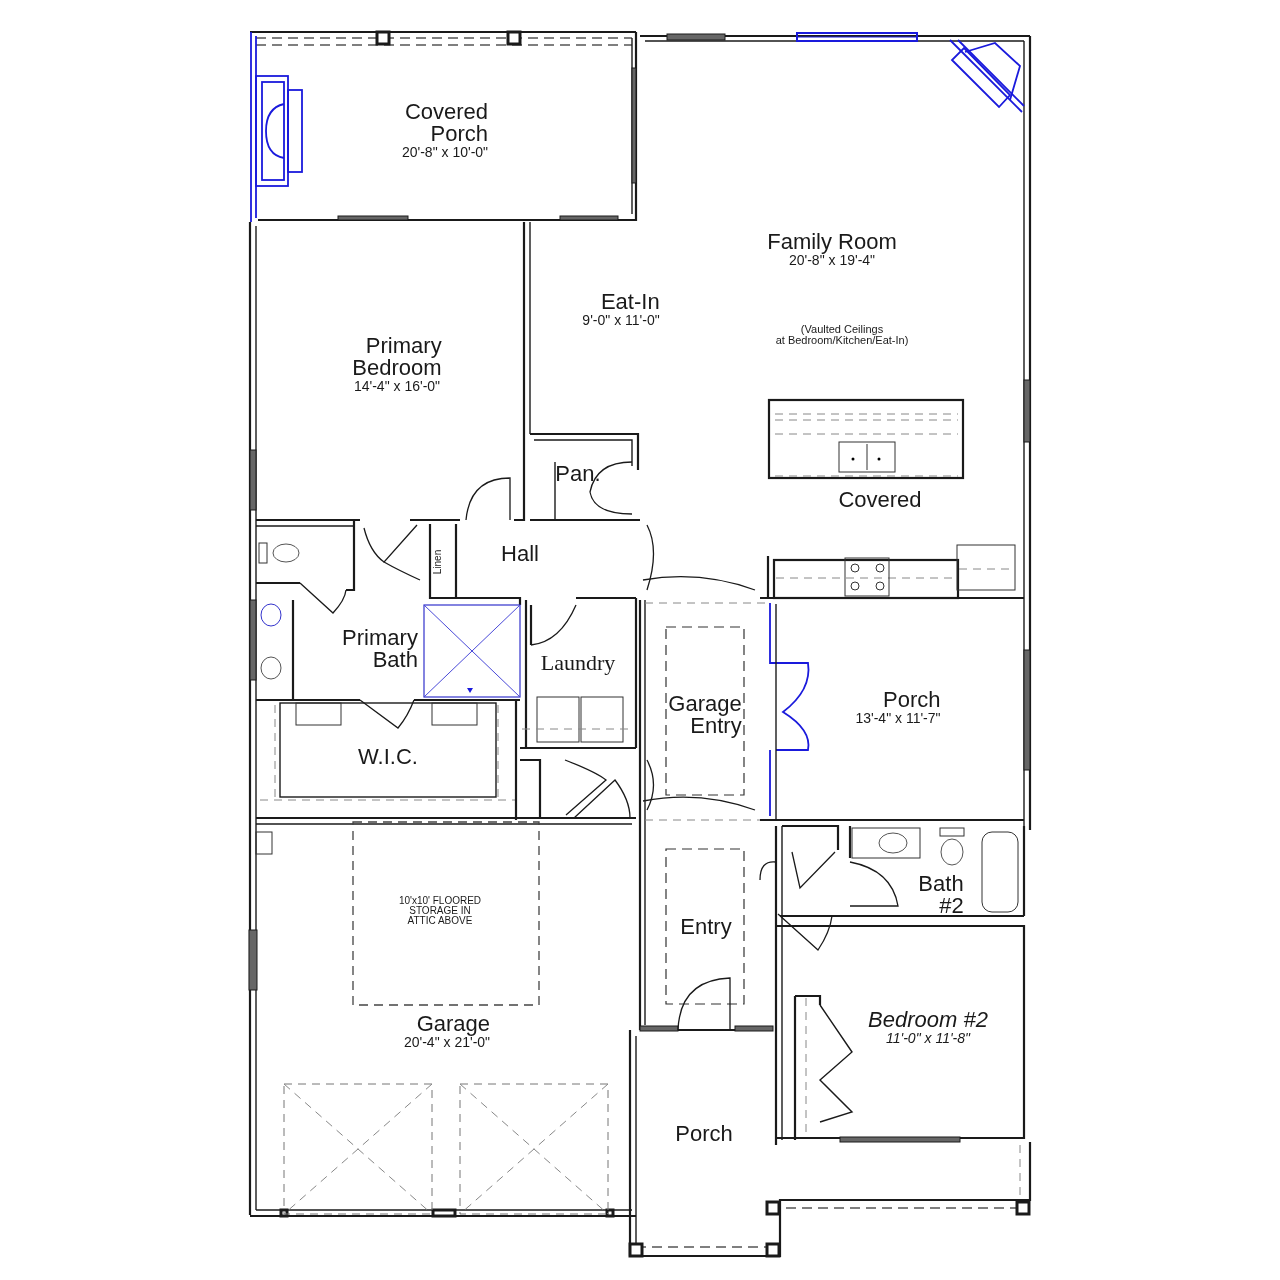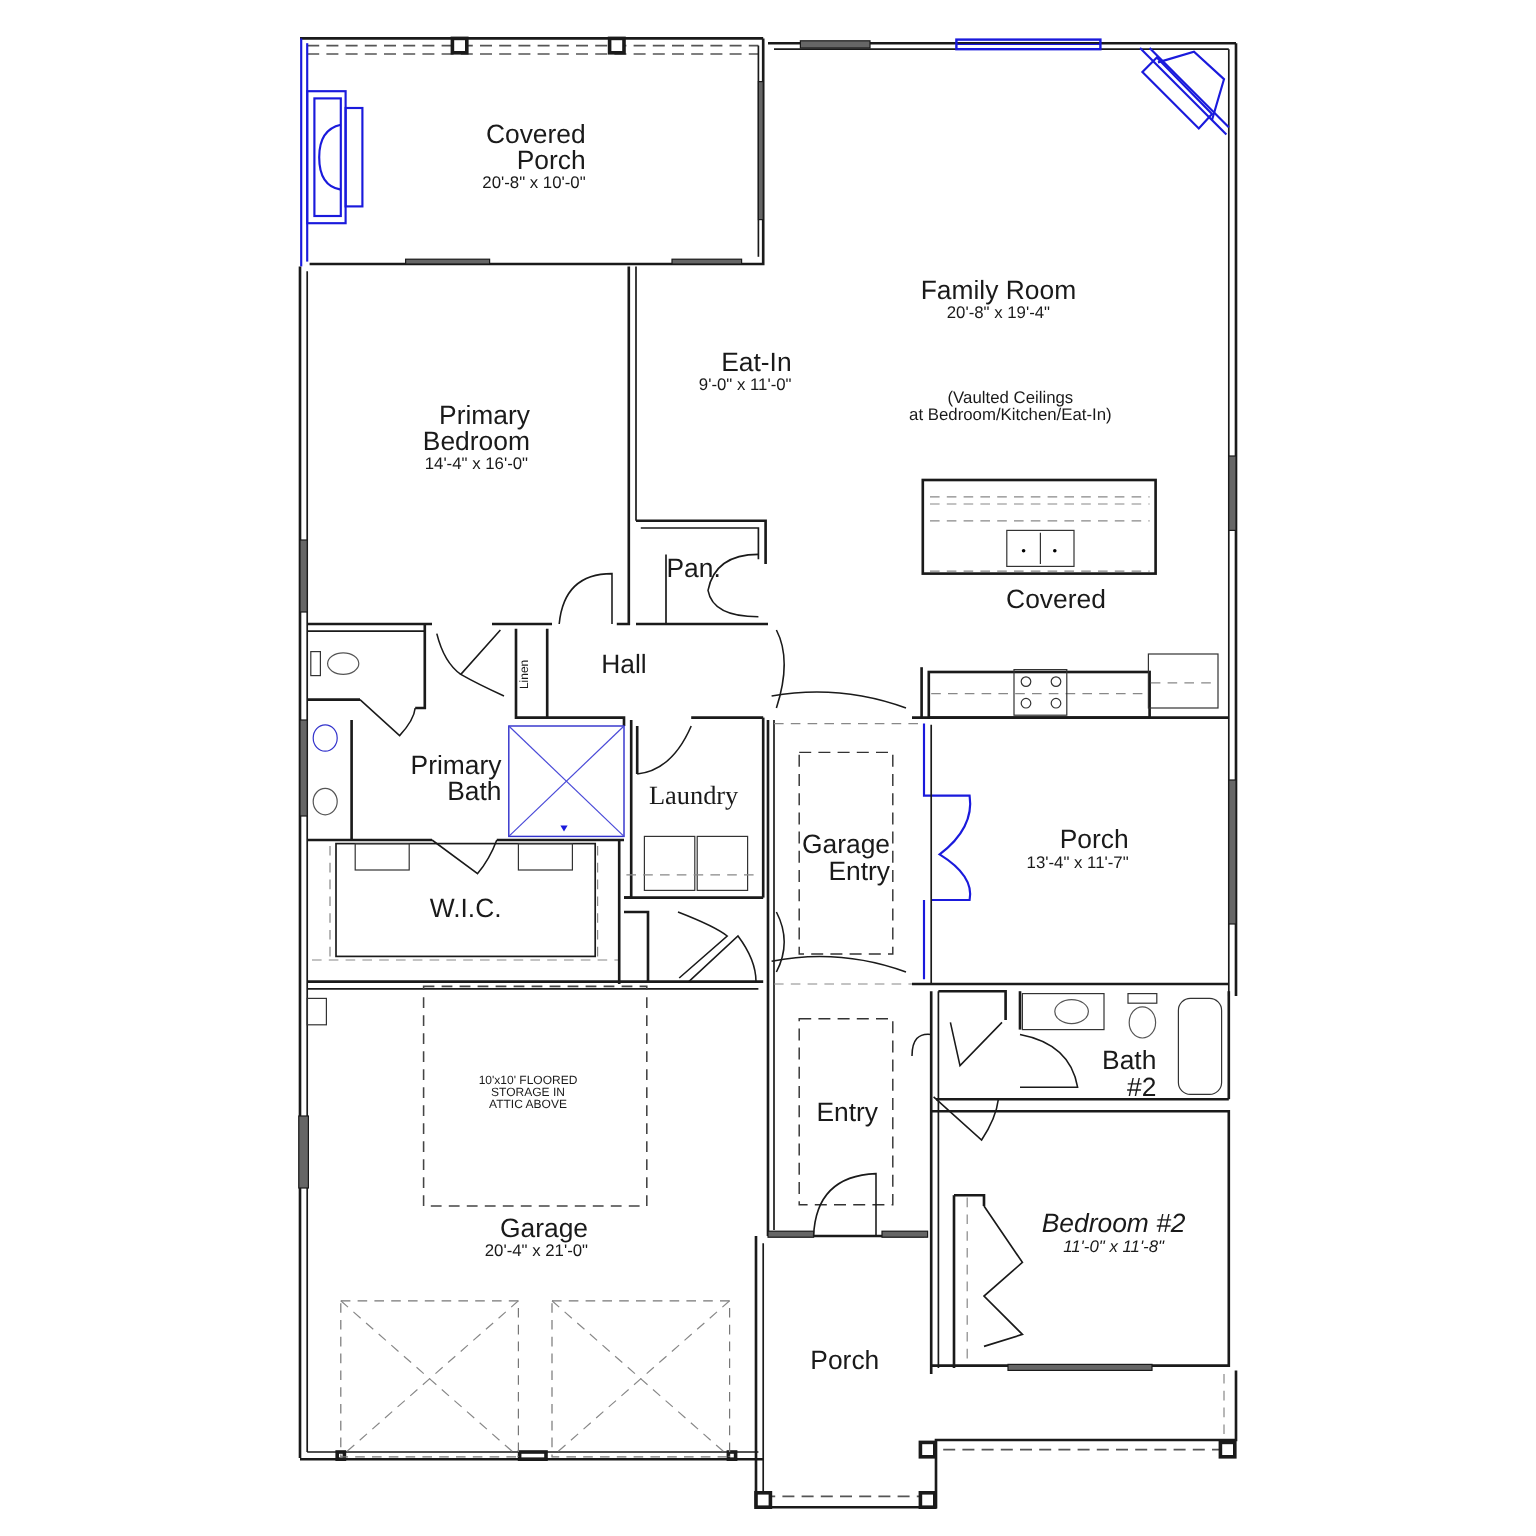--- a/index.html
+++ b/index.html
@@ -11,21 +11,21 @@
   .dash { fill: none; stroke: #555; stroke-width: 1.3; stroke-dasharray: 10 6; }
   .dashlight { fill: none; stroke: #888; stroke-width: 1; stroke-dasharray: 8 6; }
   .blue { fill: none; stroke: #1a1adc; stroke-width: 1.8; }
   .bluethin { fill: none; stroke: #4a4ad8; stroke-width: 1; }
   .win { fill: #666; stroke: #1a1a1a; stroke-width: 1; }
   .door { fill: none; stroke: #1a1a1a; stroke-width: 1.3; }
   .post { fill: #fff; stroke: #1a1a1a; stroke-width: 3; }
   .lbl { position: absolute; text-align: center; color: #1a1a1a; white-space: nowrap; transform: translateX(-50%); line-height: 1.0; }
   .name { font-size: 22px; text-align: right; }
   .dim { font-size: 14px; }
-  .note { font-size: 14px; }
+  .note { font-size: 11px; }
   .small { font-size: 10px; }
 </style>
 </head>
 <body>
 
 <svg width="1280" height="1280" viewBox="0 0 1280 1280" xmlns="http://www.w3.org/2000/svg">
 
   <g>
     <line class="wall" x1="250" y1="32" x2="636" y2="32"></line>
     <line class="dash" x1="256" y1="38" x2="632" y2="38"></line>

